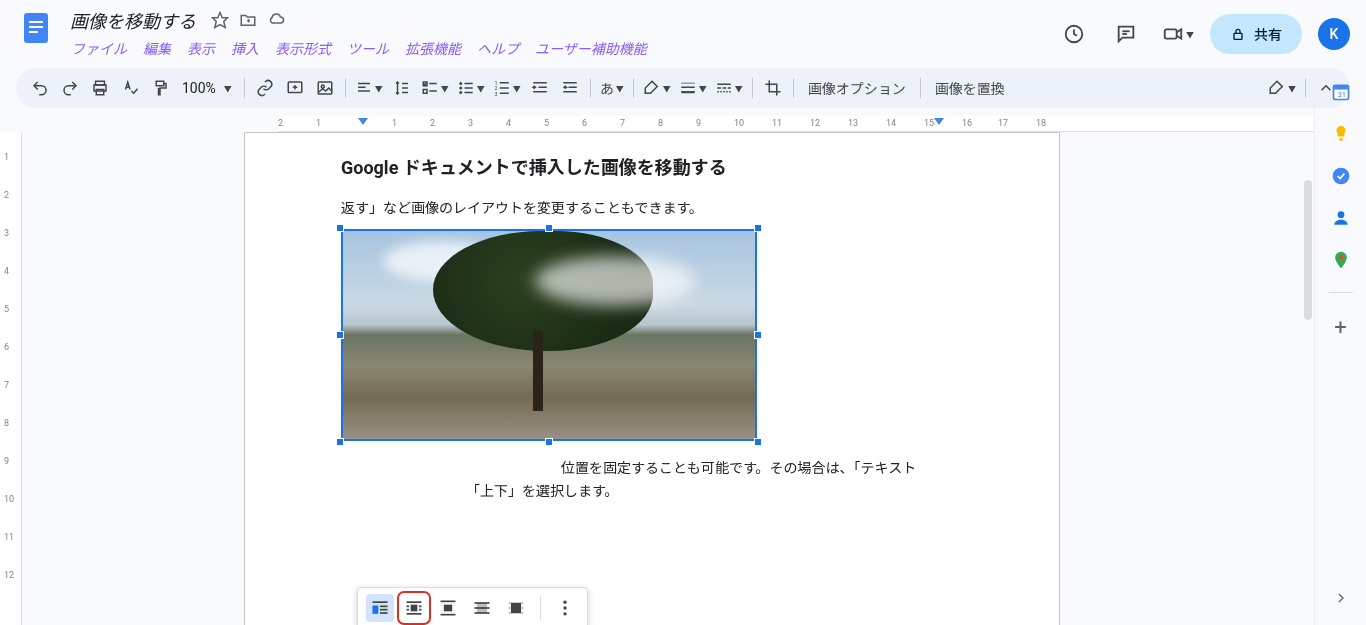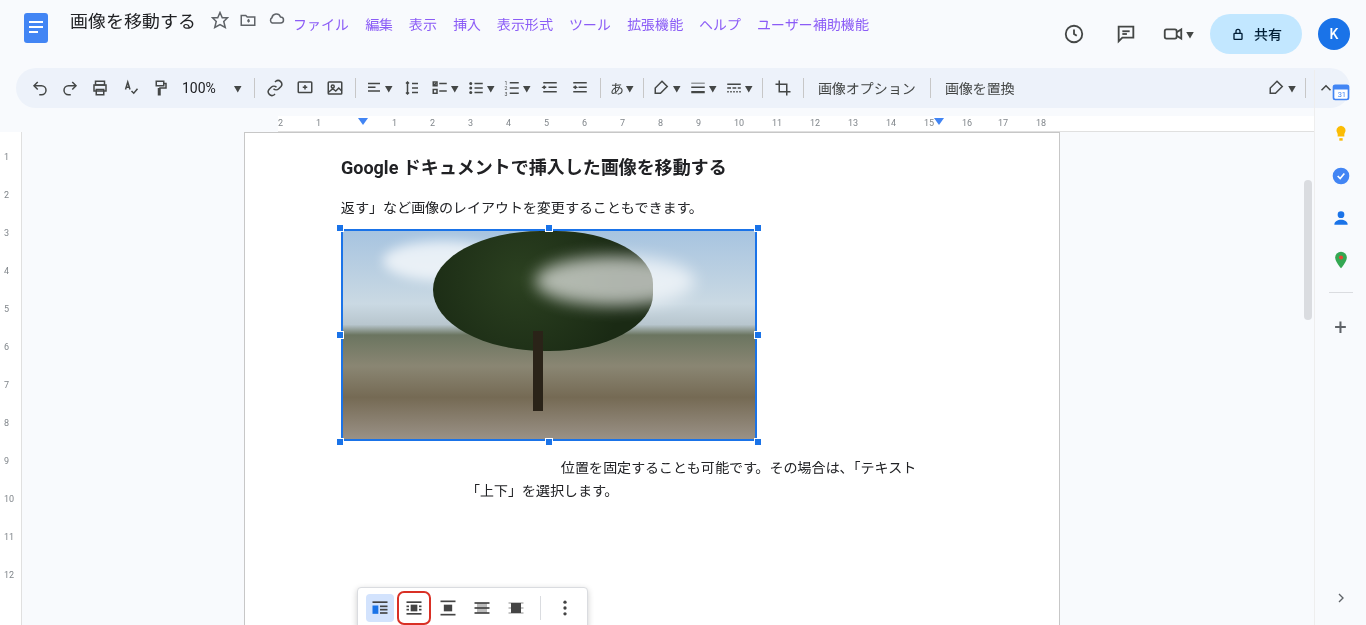--- a/index.html
+++ b/index.html
@@ -2,36 +2,36 @@
 <html><head>
 <meta charset="utf-8">
 <style>
 * { box-sizing: border-box; margin: 0; padding: 0; }
 body { font-family: "Roboto", "Noto Sans JP", Arial, sans-serif; font-size: 14px; color: #202124; background: #f8fafd; overflow: hidden; width: 1366px; height: 625px; position: relative; }
 
 
 .header { display: flex; align-items: flex-start; padding: 8px 16px 0 16px; height: 64px; }
 .docs-icon { width: 40px; height: 40px; display: flex; align-items: center; justify-content: center; margin-right: 8px; }
 .docs-icon svg { width: 36px; height: 36px; }
-.title-area { flex: 1; display: flex; flex-direction: row; }
+.title-area { flex: 1; display: flex; flex-direction: column; font-style: italic; }
 .title-row { display: flex; align-items: center; gap: 8px; height: 24px; }
 .doc-title { font-size: 18px; color: #202124; padding: 2px 6px; }
 .title-icon { width: 20px; height: 20px; display: flex; align-items: center; justify-content: center; color: #5f6368; cursor: pointer; }
 .menubar { display: flex; gap: 2px; margin-top: 2px; }
 .menu-item { padding: 4px 7px; font-size: 14px; color: #8b5cf6; cursor: pointer; border-radius: 4px; }
 .header-right { display: flex; align-items: center; gap: 12px; padding-top: 6px; }
 .hdr-btn { width: 40px; height: 40px; display: flex; align-items: center; justify-content: center; color: #444746; cursor: pointer; border-radius: 50%; }
 .share-btn { display: flex; align-items: center; gap: 8px; background: #c2e7ff; padding: 10px 20px; border-radius: 40px; font-size: 14px; font-weight: 500; color: #001d35; cursor: pointer; }
 .avatar { width: 32px; height: 32px; border-radius: 50%; background: #1a73e8; color: #fff; display: flex; align-items: center; justify-content: center; font-weight: 500; cursor: pointer; margin-left: 4px; }
 
 
 .toolbar { display: flex; align-items: center; height: 40px; margin: 4px 16px 8px 16px; background: #edf2fa; border-radius: 24px; padding: 0 10px; gap: 2px; }
 .tb-btn { min-width: 28px; height: 28px; display: flex; align-items: center; justify-content: center; color: #444746; cursor: pointer; border-radius: 4px; padding: 0 3px; }
 .tb-sep { width: 1px; height: 20px; background: #c7c7c7; margin: 0 4px; }
-.tb-zoom { display: flex; align-items: center; gap: 16px; padding: 0 6px; font-size: 14px; cursor: pointer; justify-content: space-between; }
+.tb-zoom { display: flex; align-items: center; gap: 6px; padding: 0 6px; font-size: 14px; cursor: pointer; justify-content: space-between; }
 .tb-text { font-size: 14px; color: #444746; padding: 0 8px; cursor: pointer; }
 .tb-spacer { flex: 1; }
 .dropdown-caret { font-size: 8px; margin-left: 2px; color: #444746; }
 
 
 .editor-wrap { position: absolute; top: 116px; left: 0; right: 52px; bottom: 0; display: flex; }
 .outline-col { width: 22px; padding: 30px 0 0 42px; }
 .outline-icon { color: #444746; cursor: pointer; }
 
 .ruler-h { position: absolute; top: 0; left: 278px; right: 0; height: 16px; background: #fff; border-bottom: 1px solid #e0e0e0; font-size: 9px; color: #80868b; overflow: hidden; }

